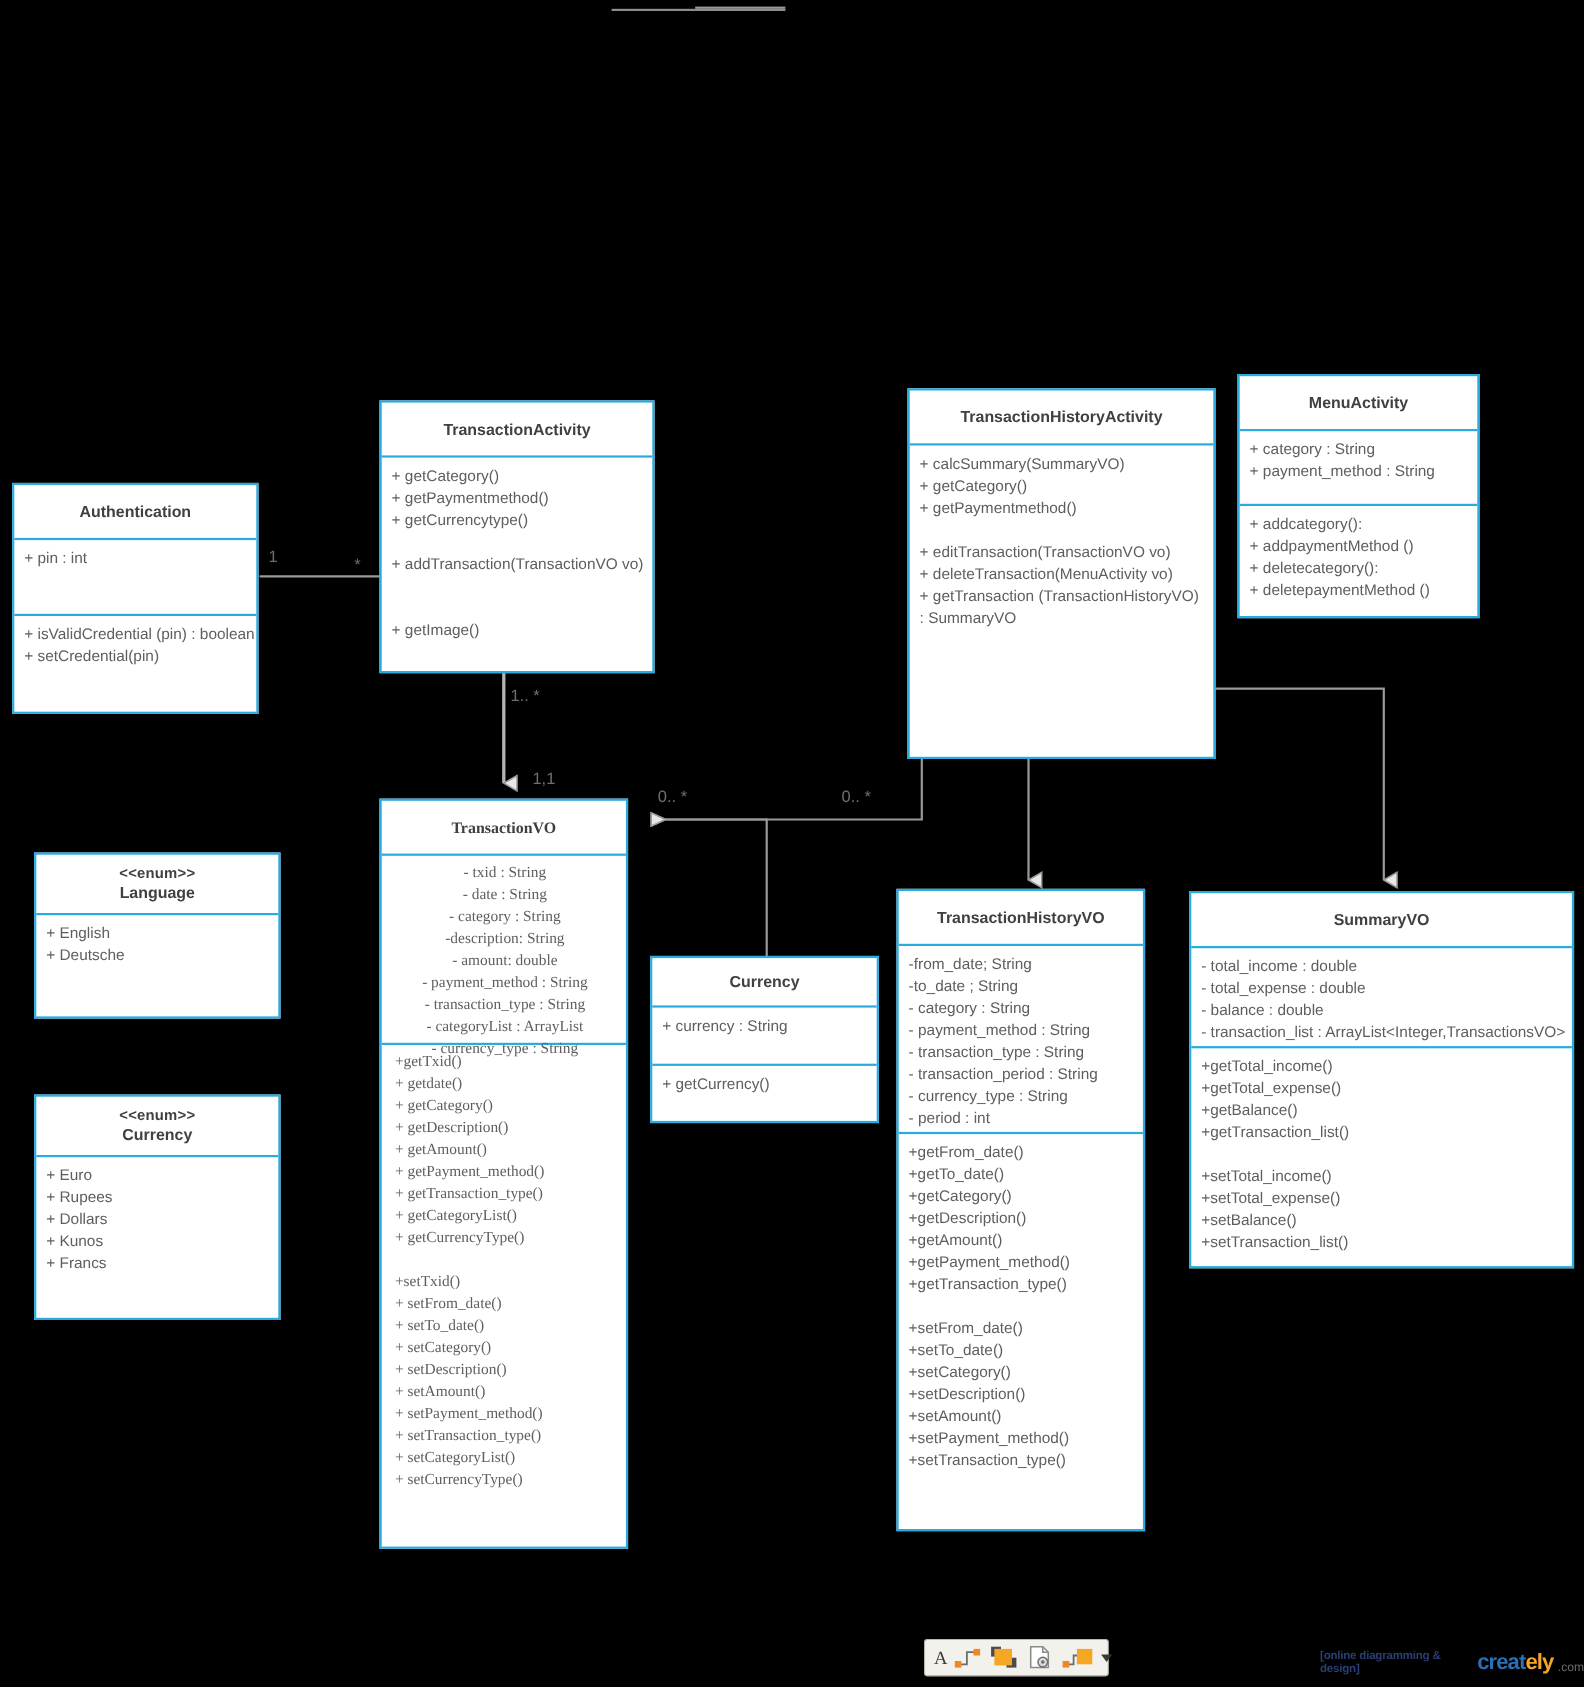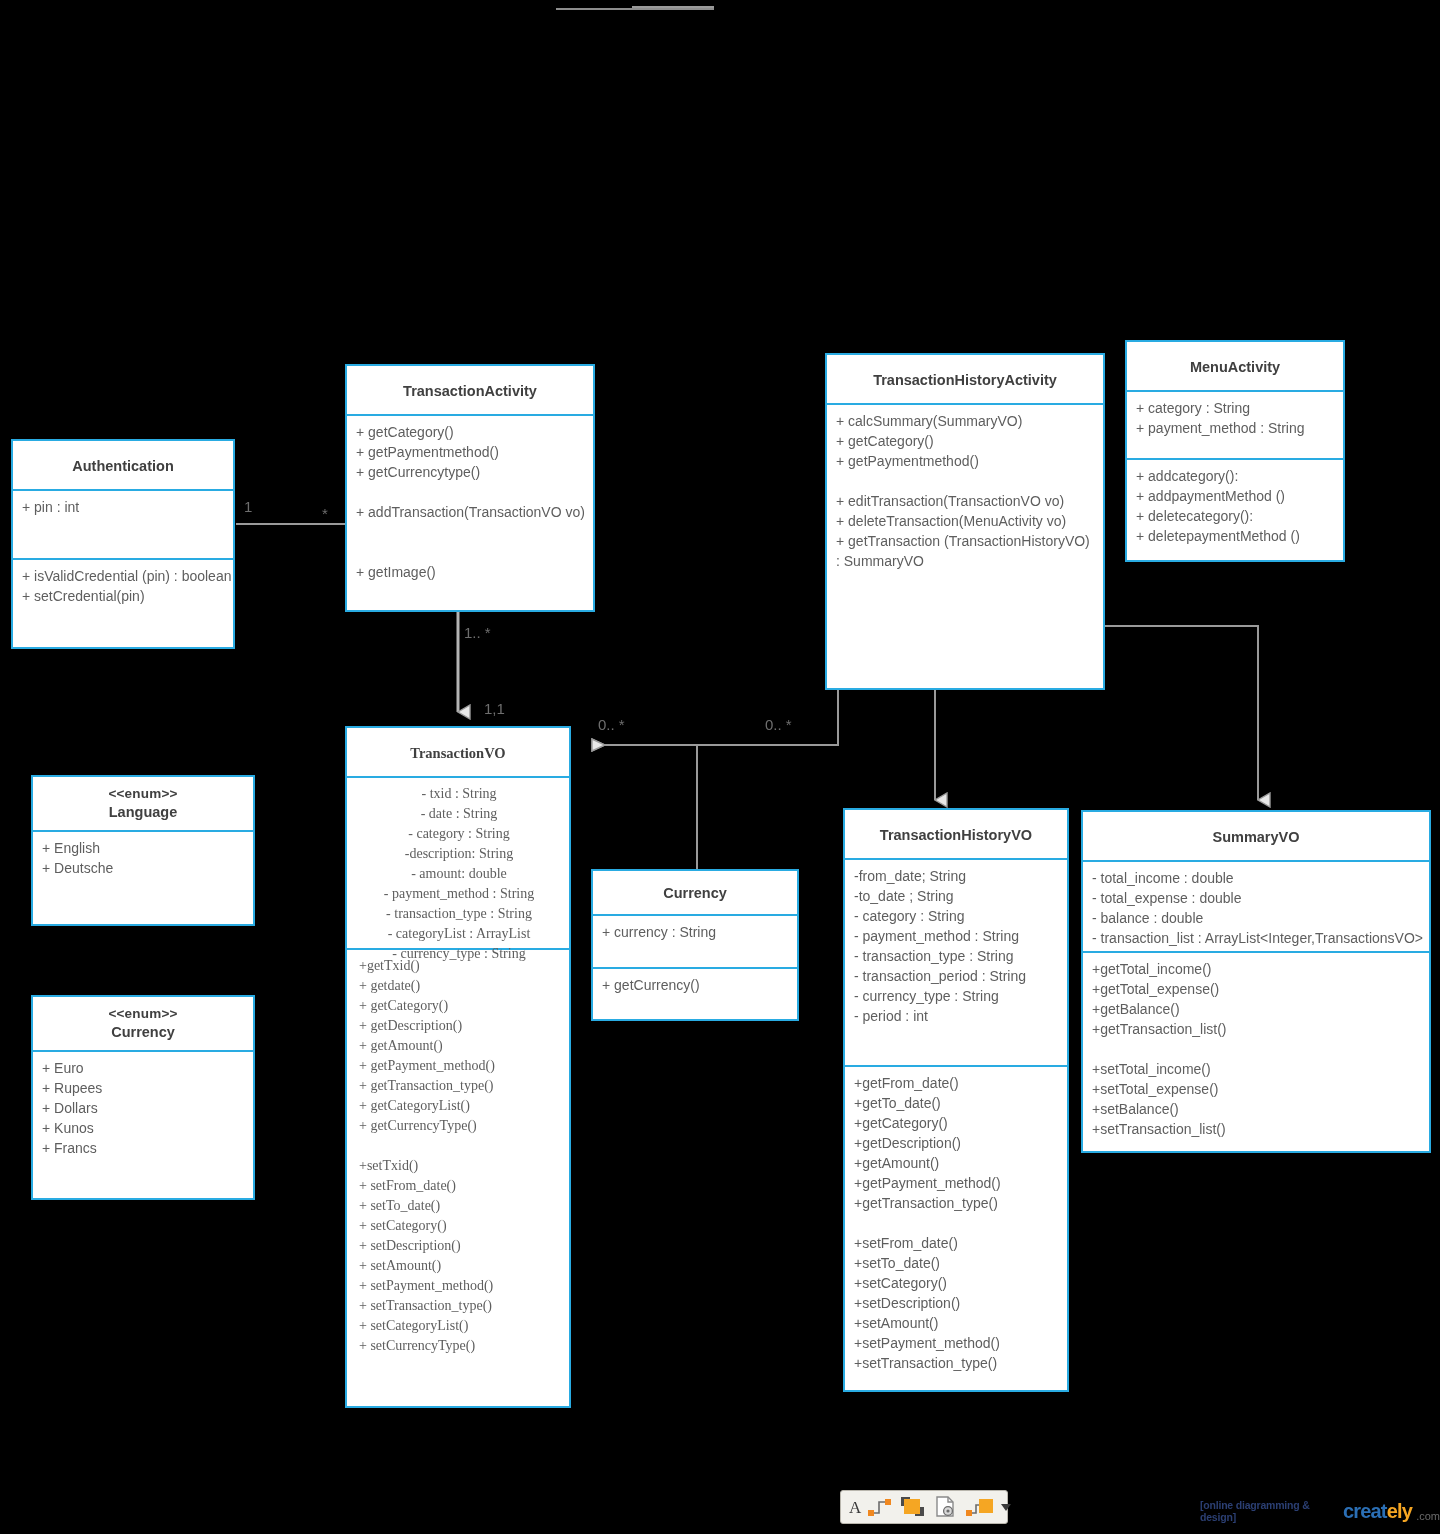--- a/index.html
+++ b/index.html
@@ -335,25 +335,25 @@
       <span>Currency</span>
     </div>
     <div class="compartment" style="height:51px;">
       <div class="row">+ currency : String</div>
     </div>
     <div class="compartment" style="height:51px;">
       <div class="row">+ getCurrency()</div>
     </div>
   </div>
 
-  <div class="uml" style="left:815px; top:808px; width:226px; height:584px;margin-left:28px;">
+  <div class="uml" style="left:815px; top:808px; width:226px; height:584px;">
     <div class="title">
       <span>TransactionHistoryVO</span>
     </div>
-    <div class="compartment" style="height:205px;">
+    <div class="compartment" style="height:169px;">
       <div class="row">-from_date; String</div>
       <div class="row">-to_date ; String</div>
       <div class="row">- category : String</div>
       <div class="row">- payment_method : String</div>
       <div class="row">- transaction_type : String</div>
       <div class="row">- transaction_period : String</div>
       <div class="row">- currency_type : String</div>
       <div class="row">- period :  int</div>
     </div>
     <div class="compartment" style="height:361px;">

